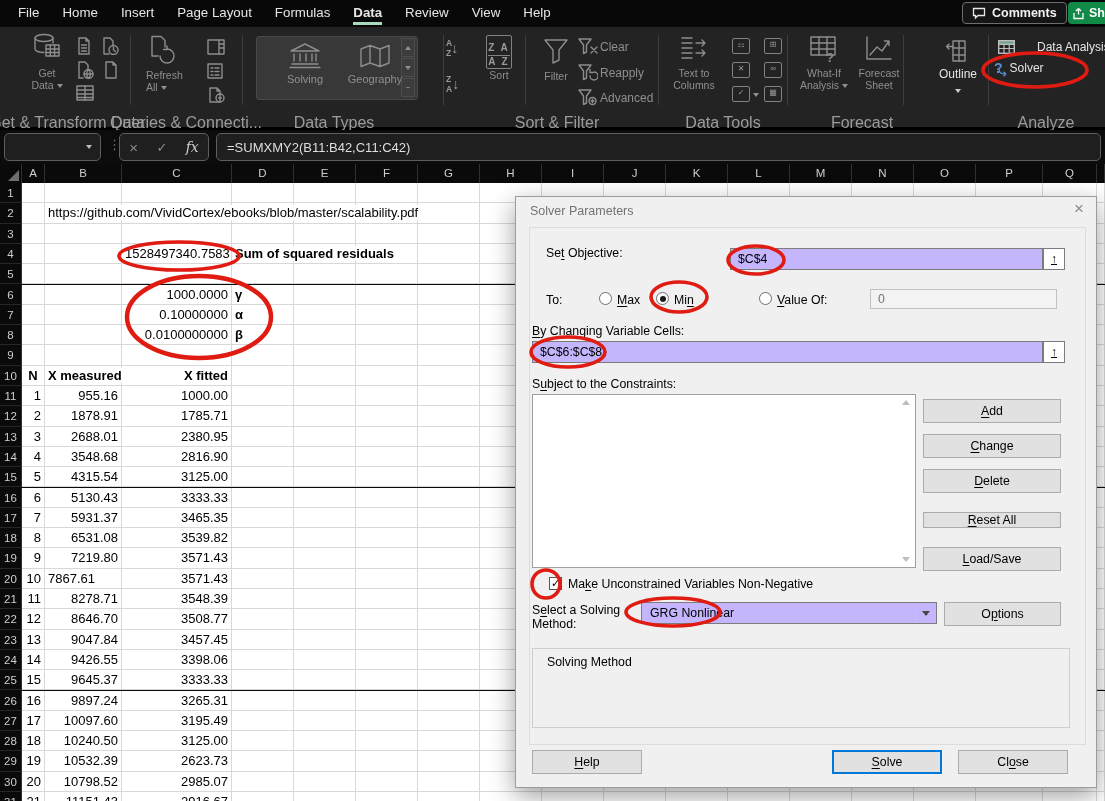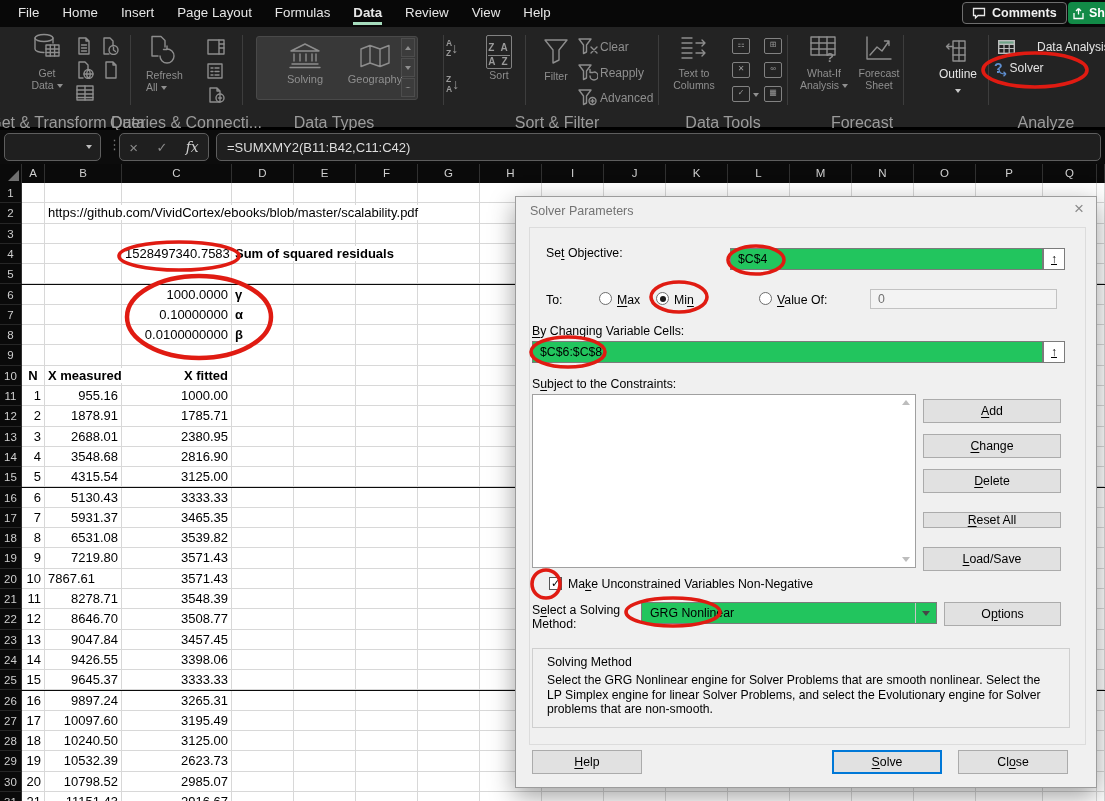--- a/index.html
+++ b/index.html
@@ -49,21 +49,21 @@
   .cell{position:absolute;background:#fff;border-right:1px solid #d8d8d8;border-bottom:1px solid #d8d8d8;
       box-sizing:border-box;font-size:13px;color:#000;padding:0 3px;white-space:nowrap;}
   .cell .flow{position:relative;z-index:2;background:#fff;padding-right:2px;}
   #select-all-tri{position:absolute;right:2px;bottom:2px;width:0;height:0;
       border-left:11px solid transparent;border-bottom:11px solid #6f6f6f;}
   
   #dialog{position:absolute;left:515px;top:196px;width:582px;height:592px;background:#f0f0f0;
       border:1px solid #9c9c9c;box-sizing:border-box;box-shadow:0 8px 24px rgba(0,0,0,.38);
       font-size:12.3px;color:#000;}
   .dl{position:absolute;white-space:nowrap;}
-  .txt{position:absolute;background:#22c55e;border:1px solid #7b7b7b;box-sizing:border-box;
+  .txt{position:absolute;background:#c4b5fd;border:1px solid #7b7b7b;box-sizing:border-box;
       font-size:12.3px;display:flex;align-items:center;padding:0 7px;}
   .txt.dis{background:#f3f3f3;border-color:#c2c2c2;color:#717171;}
   .rangebtn{position:absolute;width:22px;height:22px;background:#fff;border:1px solid #7b7b7b;
       box-sizing:border-box;text-align:center;font-weight:bold;font-size:12px;line-height:20px;}
   .rangebtn span{text-decoration:underline;}
   .wbtn{position:absolute;background:#e1e1e1;border:1px solid #ababab;box-sizing:border-box;
       font-size:12.3px;text-align:center;display:flex;align-items:center;justify-content:center;}
   .wbtn.default{border:2px solid #0078d7;}
   .radio{position:absolute;width:13px;height:13px;border:1px solid #6e6e6e;border-radius:50%;
       background:#fff;box-sizing:border-box;}
@@ -971,21 +971,20 @@
       <span style="position:absolute;right:0;top:0;width:20px;height:100%;border-left:1px solid #c6c6c6;display:flex;align-items:center;justify-content:center">
           <span class="tri-down"></span>
         </span>
     </div>
     <div class="wbtn" style="left:428px;top:405px;width:117px;height:24px">
         <span>O<u>p</u>tions</span>
       </div>
 
     <div style="position:absolute;left:16px;top:451px;width:536px;height:78px;border:1px solid #cfcfcf">
       <div class="dl" style="left:14px;top:6px">Solving Method</div>
-      <div style="position:absolute;left:14px;top:24px;width:506px;font-size:12.2px;line-height:14.5px">Select the GRG Nonlinear engine for Solver Problems that are smooth nonlinear. Select the LP Simplex engine for linear Solver Problems, and select the Evolutionary engine for Solver problems that are non-smooth.</div>
     </div>
 
     <div class="wbtn" style="left:16px;top:553px;width:110px;height:24px">
         <span><u>H</u>elp</span>
       </div>
     <div class="wbtn default" style="left:316px;top:553px;width:110px;height:24px">
         <span><u>S</u>olve</span>
       </div>
     <div class="wbtn" style="left:442px;top:553px;width:110px;height:24px">
         <span>Cl<u>o</u>se</span>

